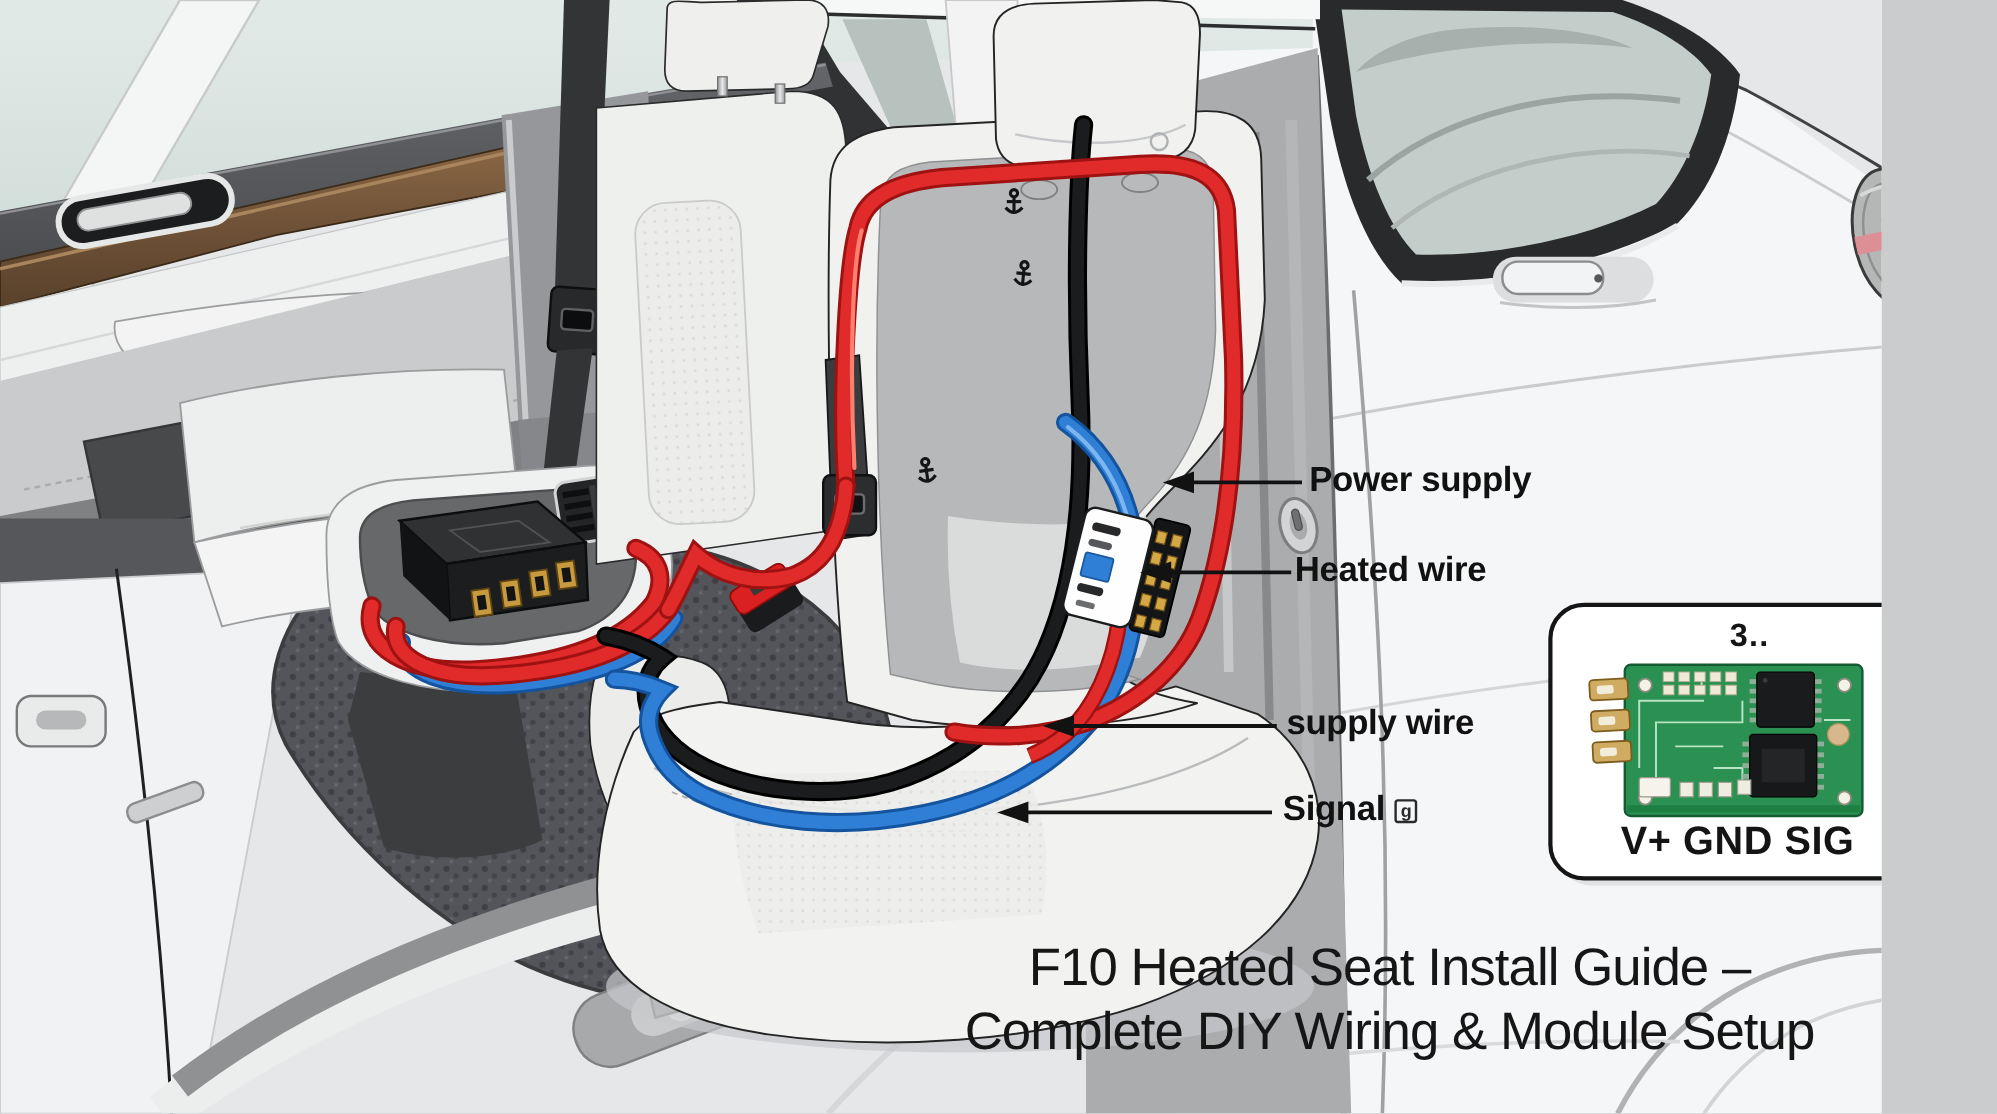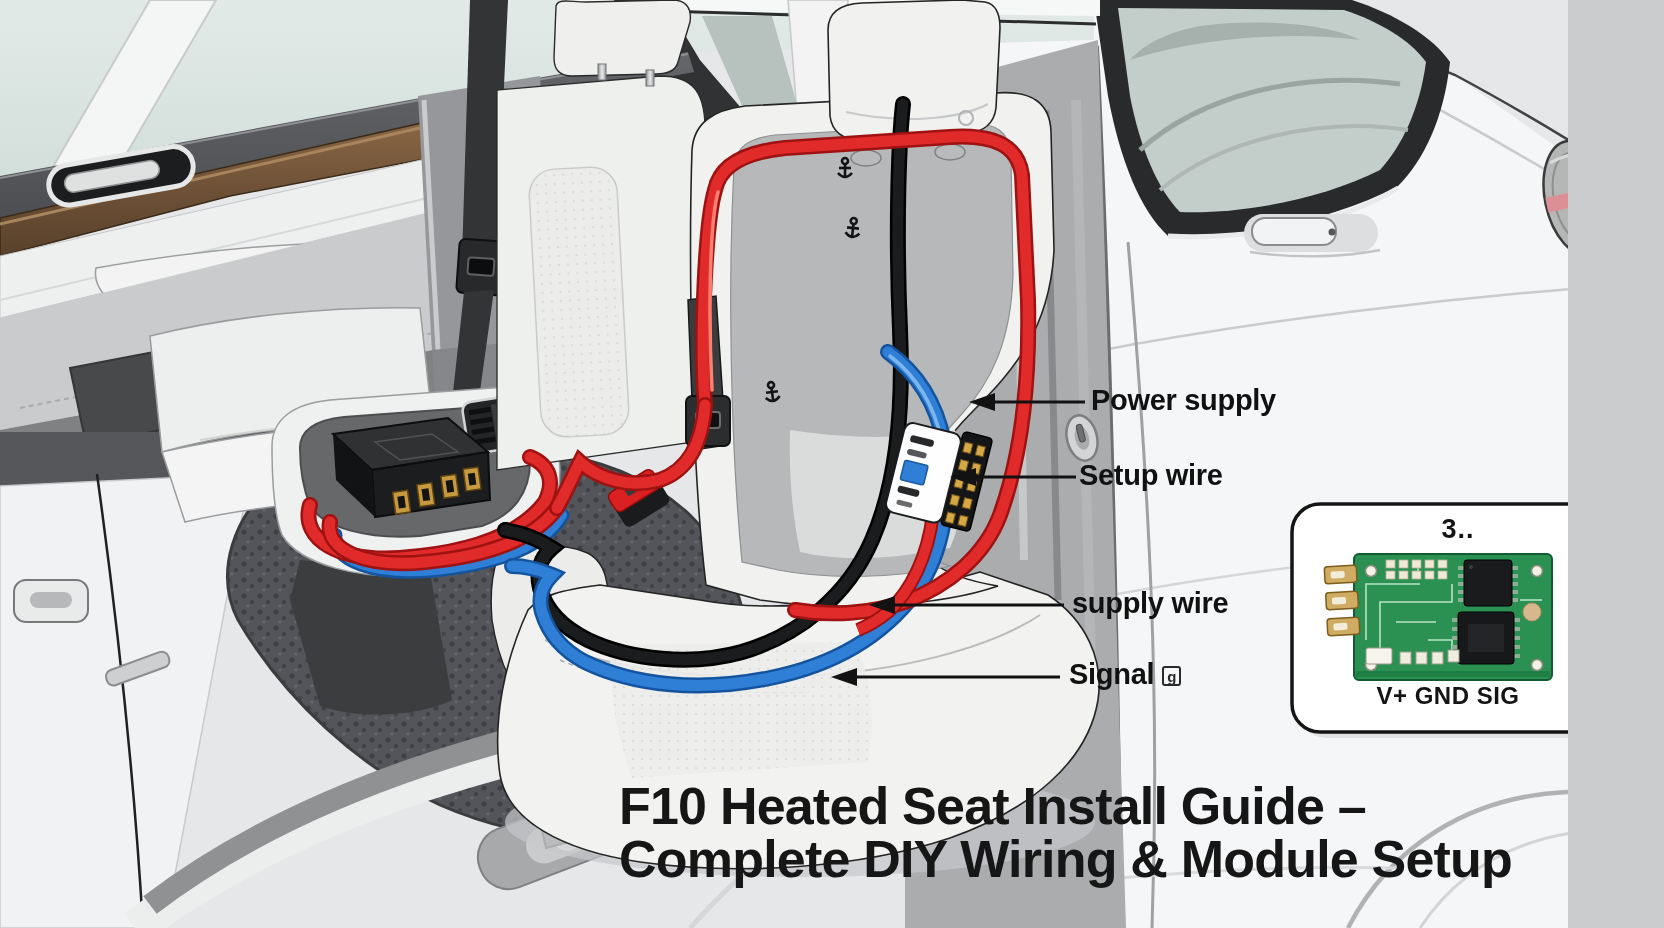--- a/index.html
+++ b/index.html
@@ -6,23 +6,23 @@
   .stage{position:relative;width:1568px;height:928px;overflow:hidden;background:#e6e7e9;
          font-family:"Liberation Sans",sans-serif;}
   .stage svg{position:absolute;left:0;top:0;}
   .callout{position:absolute;font-weight:700;font-size:29px;letter-spacing:-0.3px;
            color:#111;white-space:nowrap;line-height:1;}
   .artifact-box{display:inline-block;font-size:15px;font-weight:700;color:#2a2a2a;
            border:2.5px solid #2a2a2a;border-radius:3px;padding:1px 3px 0 3px;margin-left:8px;
            vertical-align:2px;line-height:1;}
   .inset-label{position:absolute;text-align:center;color:#141414;font-weight:700;line-height:1;}
   .inset-top{left:1398px;top:516px;width:120px;font-size:27px;letter-spacing:1px;}
-  .inset-bottom{left:1345px;top:684px;width:206px;font-size:24px;letter-spacing:0.5px;text-align:center;}
-  .main-title{position:absolute;right:56px;top:780px;text-align:left;color:#161616;
-           font-weight:700;font-size:52px;line-height:53px;letter-spacing:-0.8px;white-space:nowrap;}
+  .inset-bottom{left:1345px;top:684px;width:206px;font-size:33px;letter-spacing:0.5px;text-align:center;}
+  .main-title{position:absolute;right:56px;top:780px;text-align:center;color:#161616;
+           font-weight:400;font-size:44px;line-height:53px;letter-spacing:-0.8px;white-space:nowrap;}
 </style>
 </head>
 <body>
 
 <div class="stage">
 
 <svg width="1664" height="928" viewBox="0 0 1664 928">
   <defs>
     <pattern id="carpetPat" width="16" height="16" patternUnits="userSpaceOnUse">
       <rect width="16" height="16" fill="#53555A"></rect>
@@ -423,21 +423,21 @@
         <rect x="1400" y="652" width="11" height="12"></rect>
             <rect x="1416" y="652" width="11" height="12"></rect>
             <rect x="1432" y="652" width="11" height="12"></rect>
             <rect x="1448" y="650" width="11" height="12"></rect>
       </g>
     </g>
   </g>
 </svg>
 
 <div class="callout" style="left:1091px;top:386px;">Power supply</div>
-<div class="callout" style="left:1079px;top:461px;">Setup wire</div>
+<div class="callout" style="left:1079px;top:461px;">Heated wire</div>
 <div class="callout" style="left:1072px;top:589px;">supply wire</div>
 <div class="callout" style="left:1069px;top:660px;text-align:right;">
   <span>Signal</span><span class="artifact-box">g</span>
 </div>
 
 <div class="inset-label inset-top">3..</div>
 <div class="inset-label inset-bottom">V+ GND SIG</div>
 
 <div class="main-title">
   <div>F10 Heated Seat Install Guide –</div>

